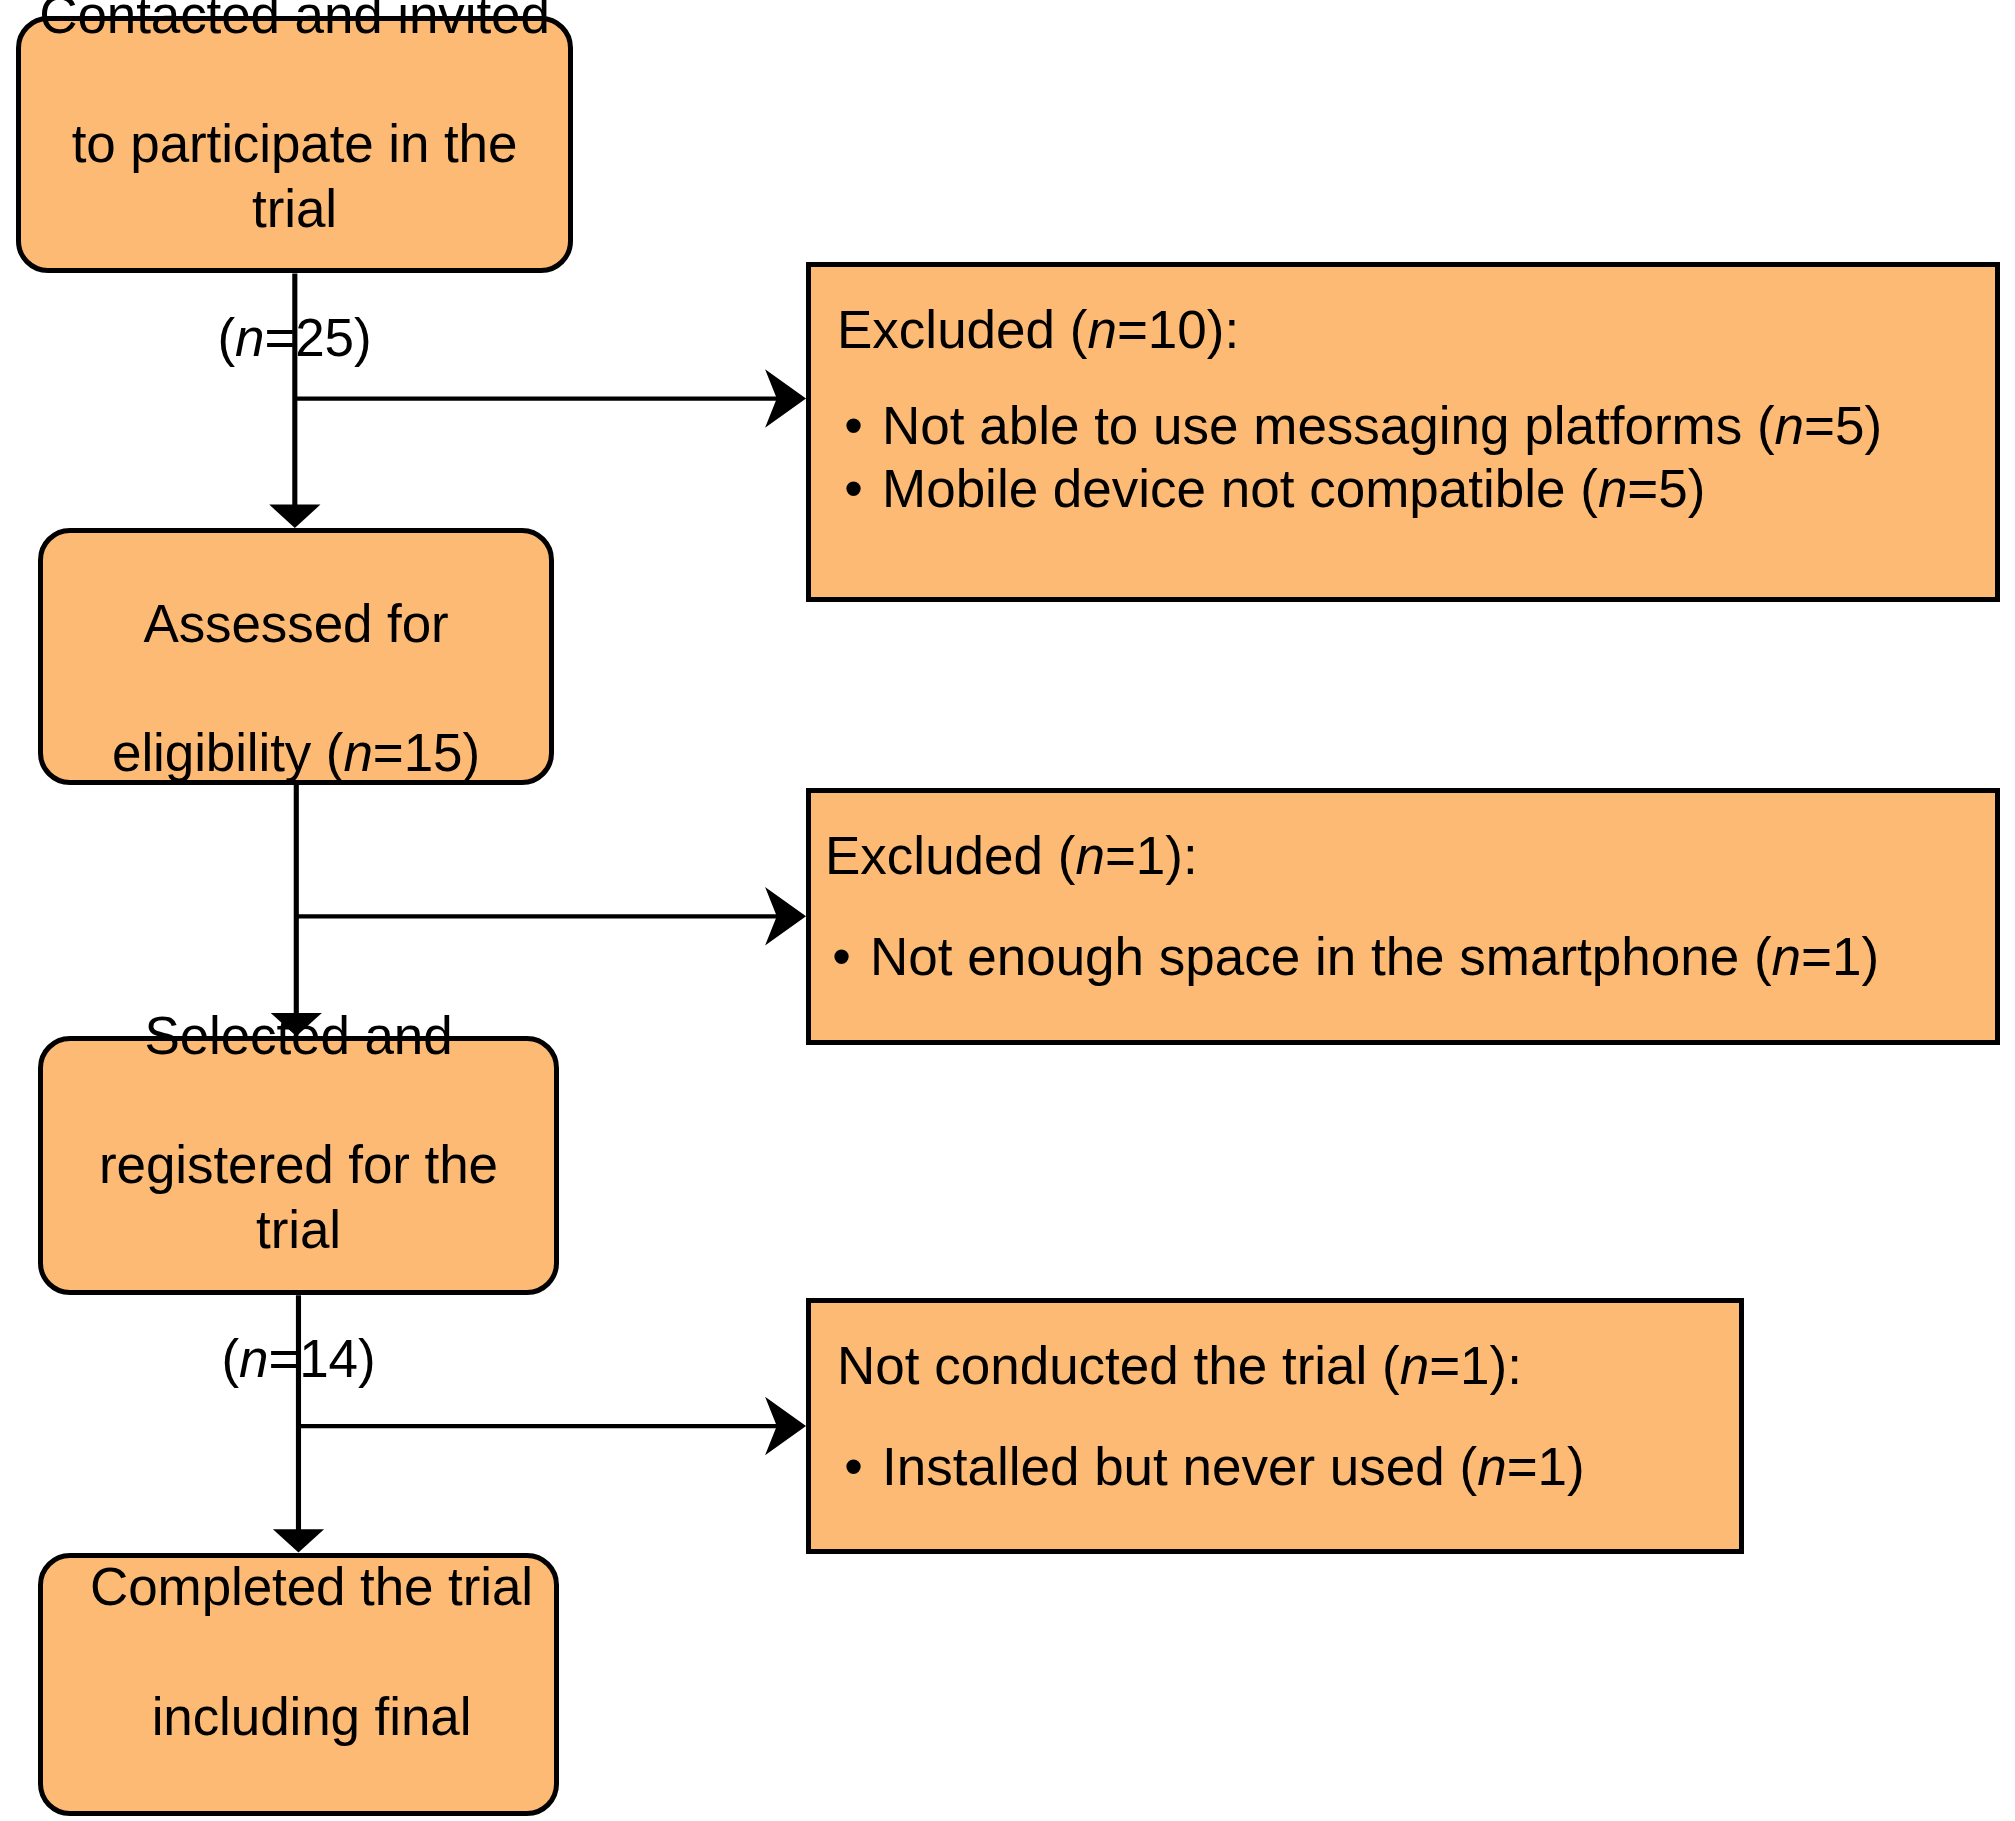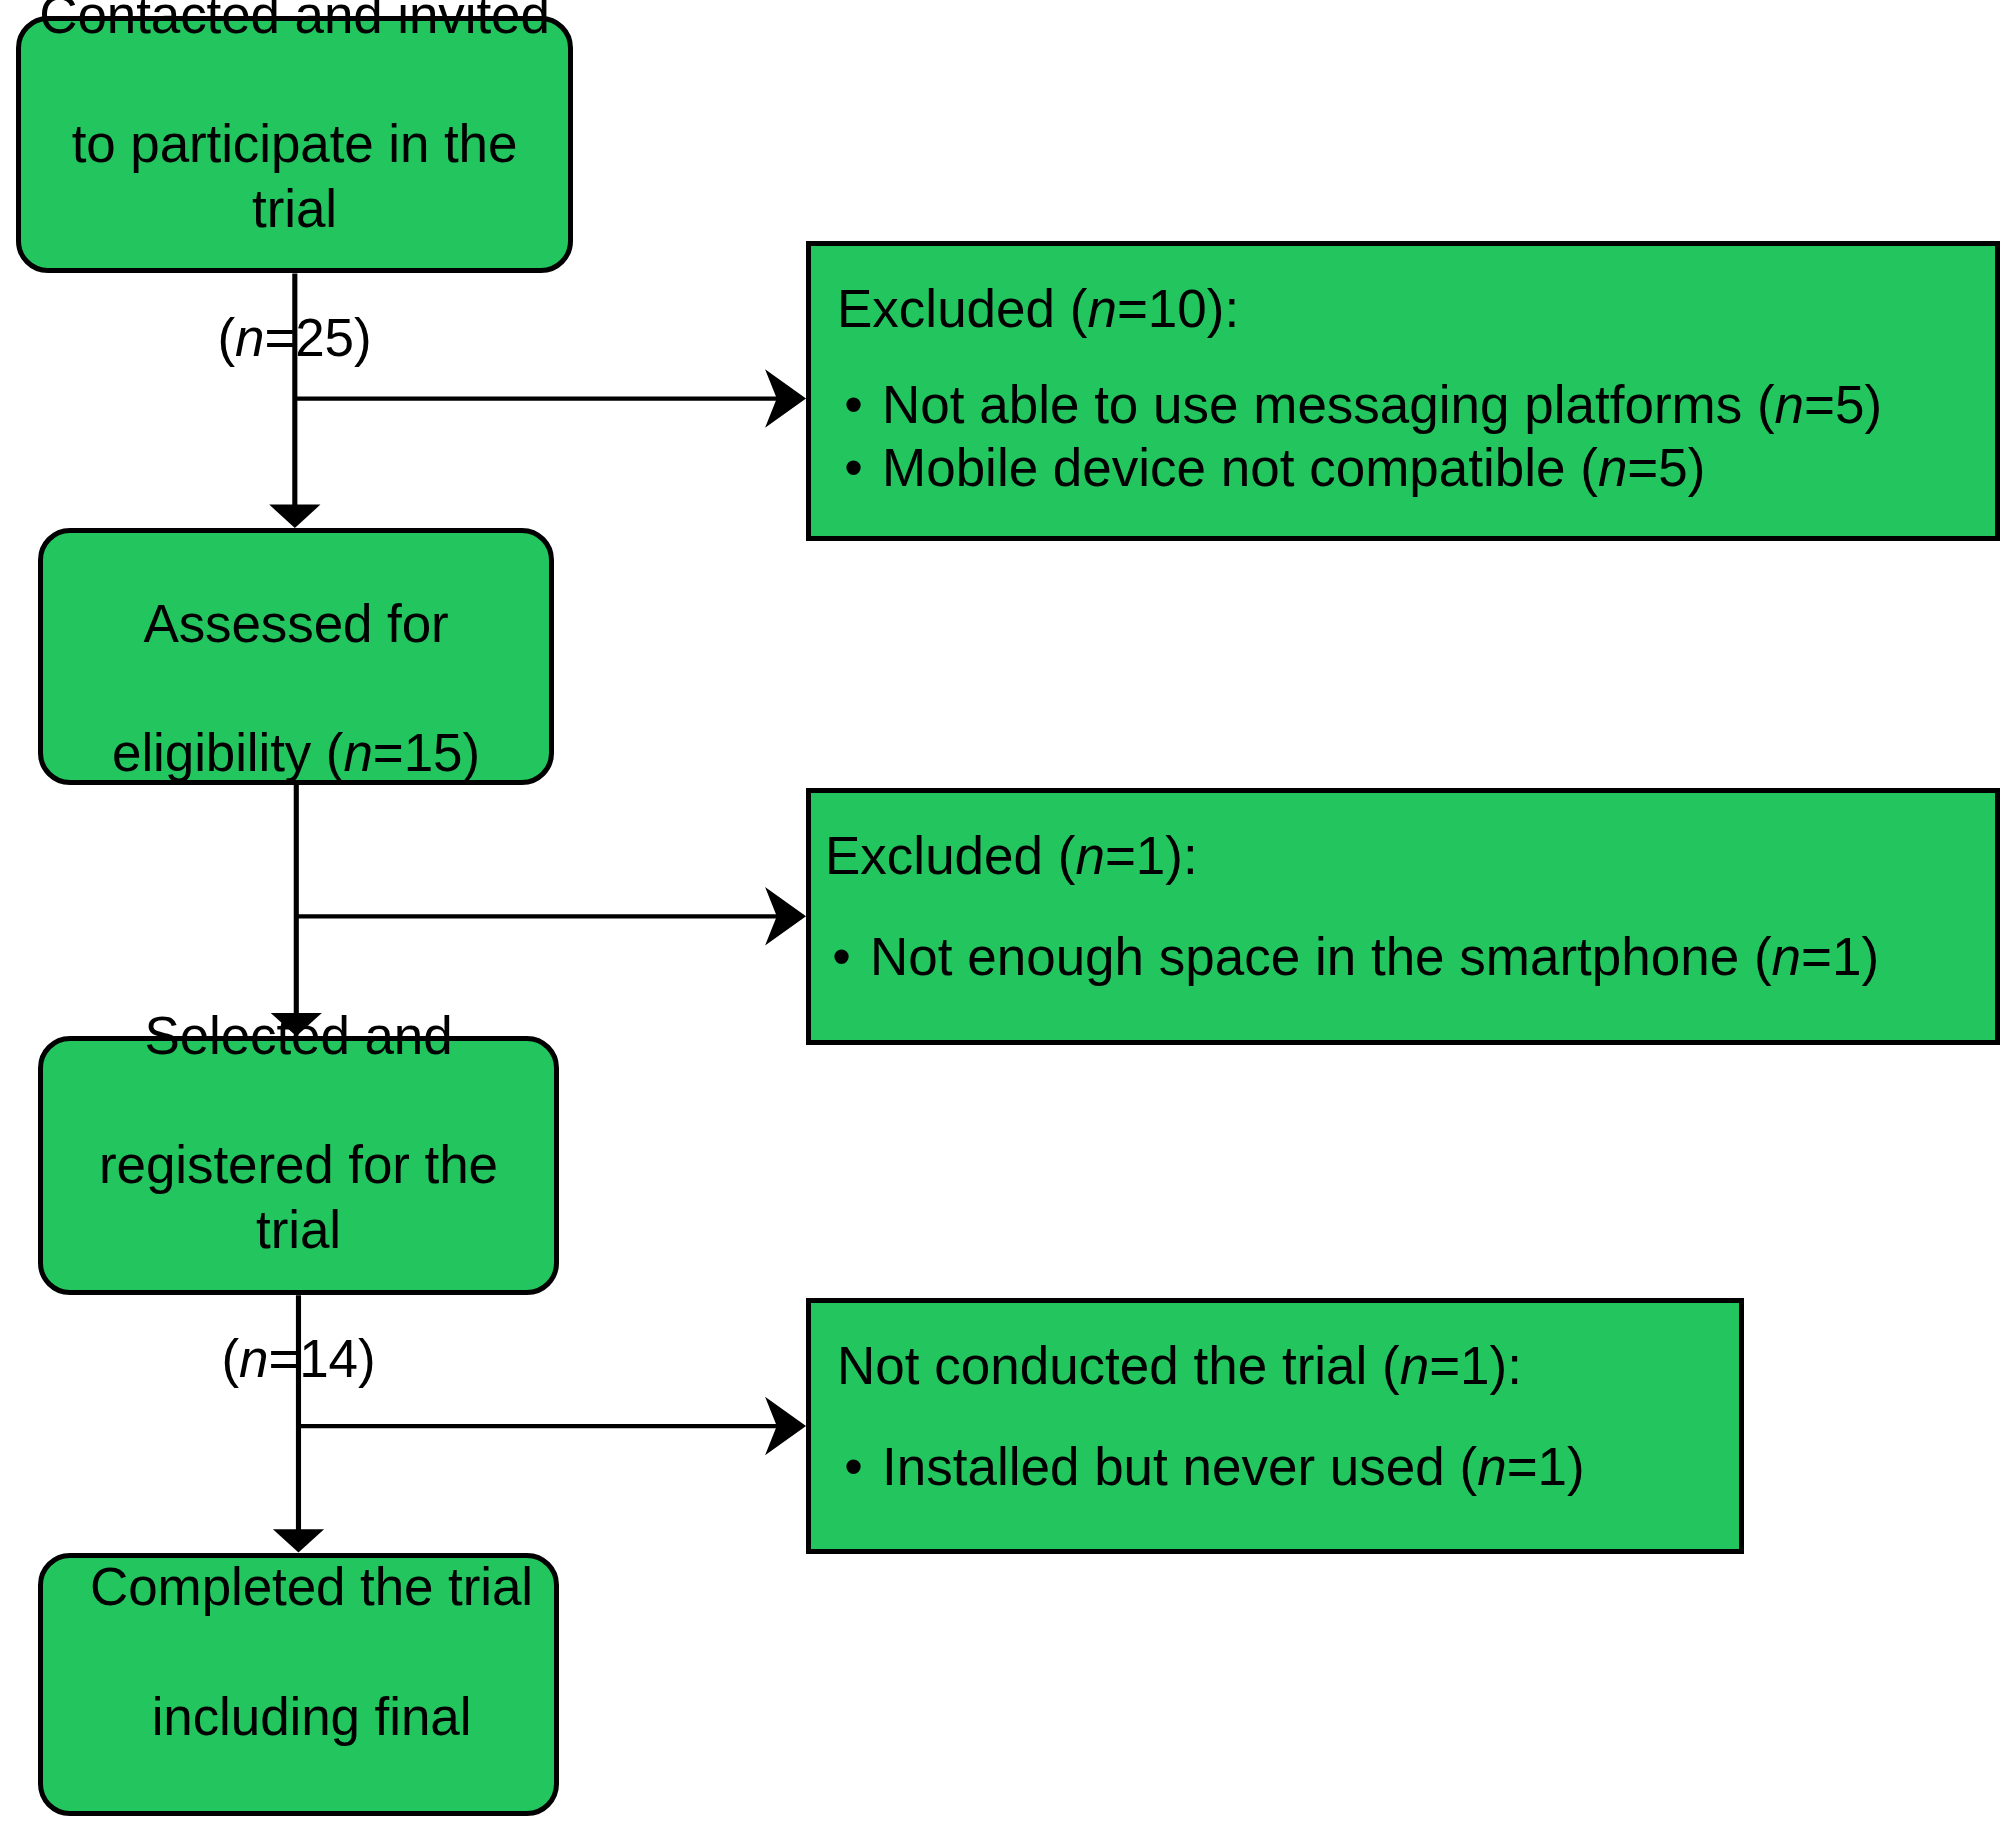--- a/index.html
+++ b/index.html
@@ -21,21 +21,21 @@
   #flow-svg {
     position: absolute;
     left: 0;
     top: 0;
     width: 2015px;
     height: 1821px;
   }
   .node {
     position: absolute;
     box-sizing: border-box;
-    background: #22c55e;
+    background: #fdba74;
     color: #000000;
     display: flex;
     flex-direction: column;
     justify-content: center;
     z-index: 2;
   }
   .node.rounded {
     border: 5.1px solid #000000;
     border-radius: 32px;
     align-items: center;
@@ -81,21 +81,21 @@
     left: 7.3px;
     top: 0;
     font-size: 53px;
     line-height: 1.2;
   }
   em.n-var {
     font-style: italic;
   }
   
   #node-contacted  { left: 16px;   top: 16px;   width: 557px;  height: 257px; }
-  #node-excluded-1 { left: 806px; top: 241px;  width: 1194px; height: 300px;
+  #node-excluded-1 { left: 806px; top: 262px;  width: 1194px; height: 340px;
                      padding: 31px 0 0 26px; justify-content: flex-start; }
   #node-assessed   { left: 38px;   top: 528px;  width: 516px;  height: 257px; }
   #node-excluded-2 { left: 806px; top: 788px; width: 1194px; height: 257px;
                      padding: 31px 0 0 14px; justify-content: flex-start; }
   #node-selected   { left: 38px;   top: 1036px; width: 521px;  height: 259px; }
   #node-notcond    { left: 806px; top: 1298px; width: 938px; height: 256px;
                      padding: 31px 0 0 26px; justify-content: flex-start; }
   #node-completed  { left: 38px;   top: 1553px; width: 521px;  height: 263px; padding-left: 26px; }
 
   #node-excluded-1 .bullet-list { margin-top: 32px; }

